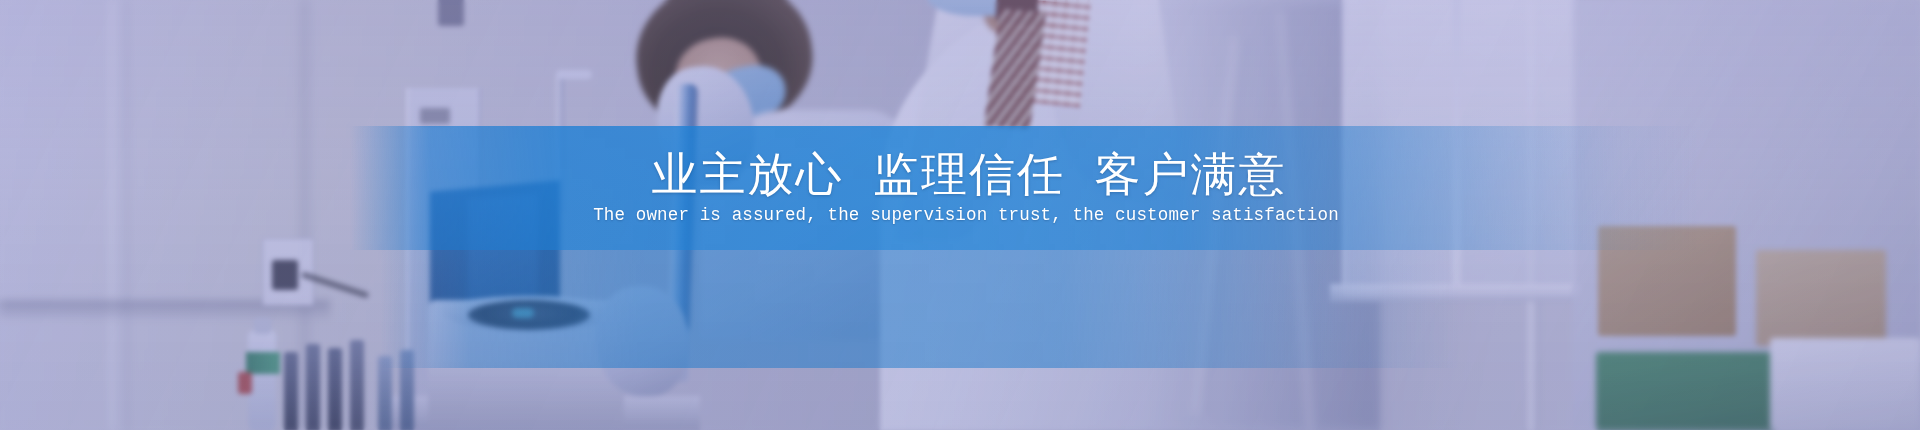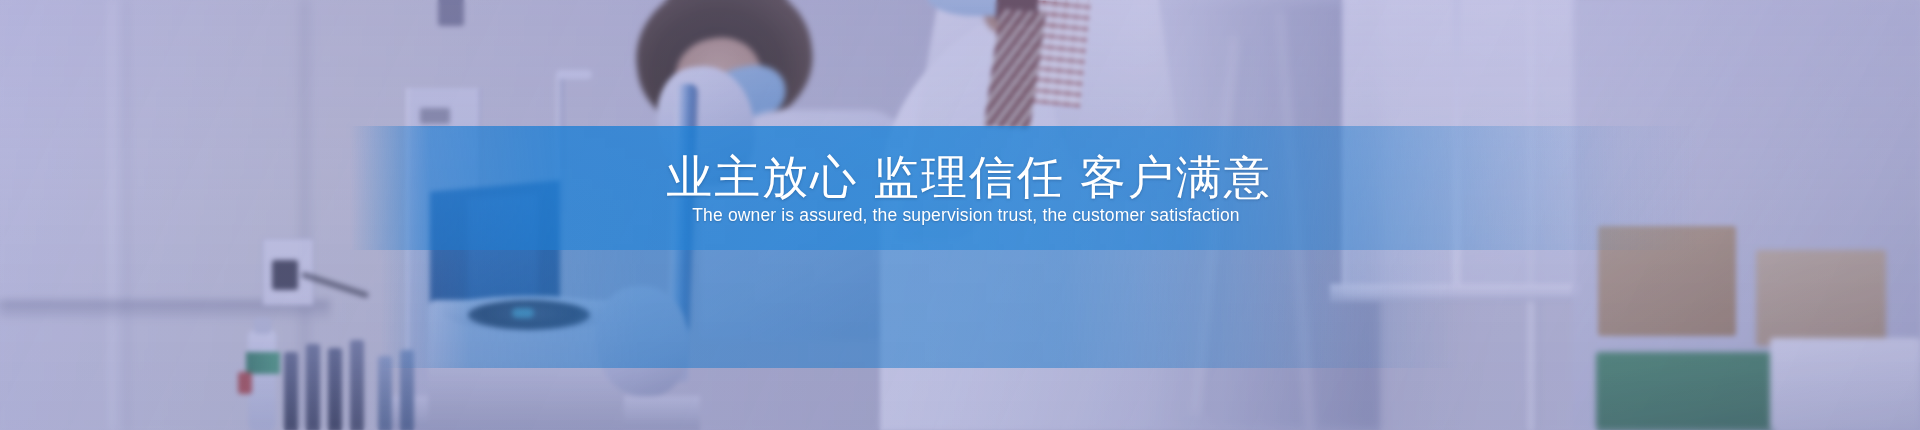--- a/index.html
+++ b/index.html
@@ -5,21 +5,21 @@
   html, body {
     margin: 0;
     padding: 0;
     background: #0b0f18;
   }
   .banner {
     position: relative;
     width: 1920px;
     height: 430px;
     overflow: hidden;
-    font-family: Liberation Sans, sans-serif;
+    font-family: Liberation Mono, monospace;
     background: #b91c1c;
   }
 
   
   .photo {
     position: absolute;
     inset: 0;
     overflow: hidden;
   }
   

